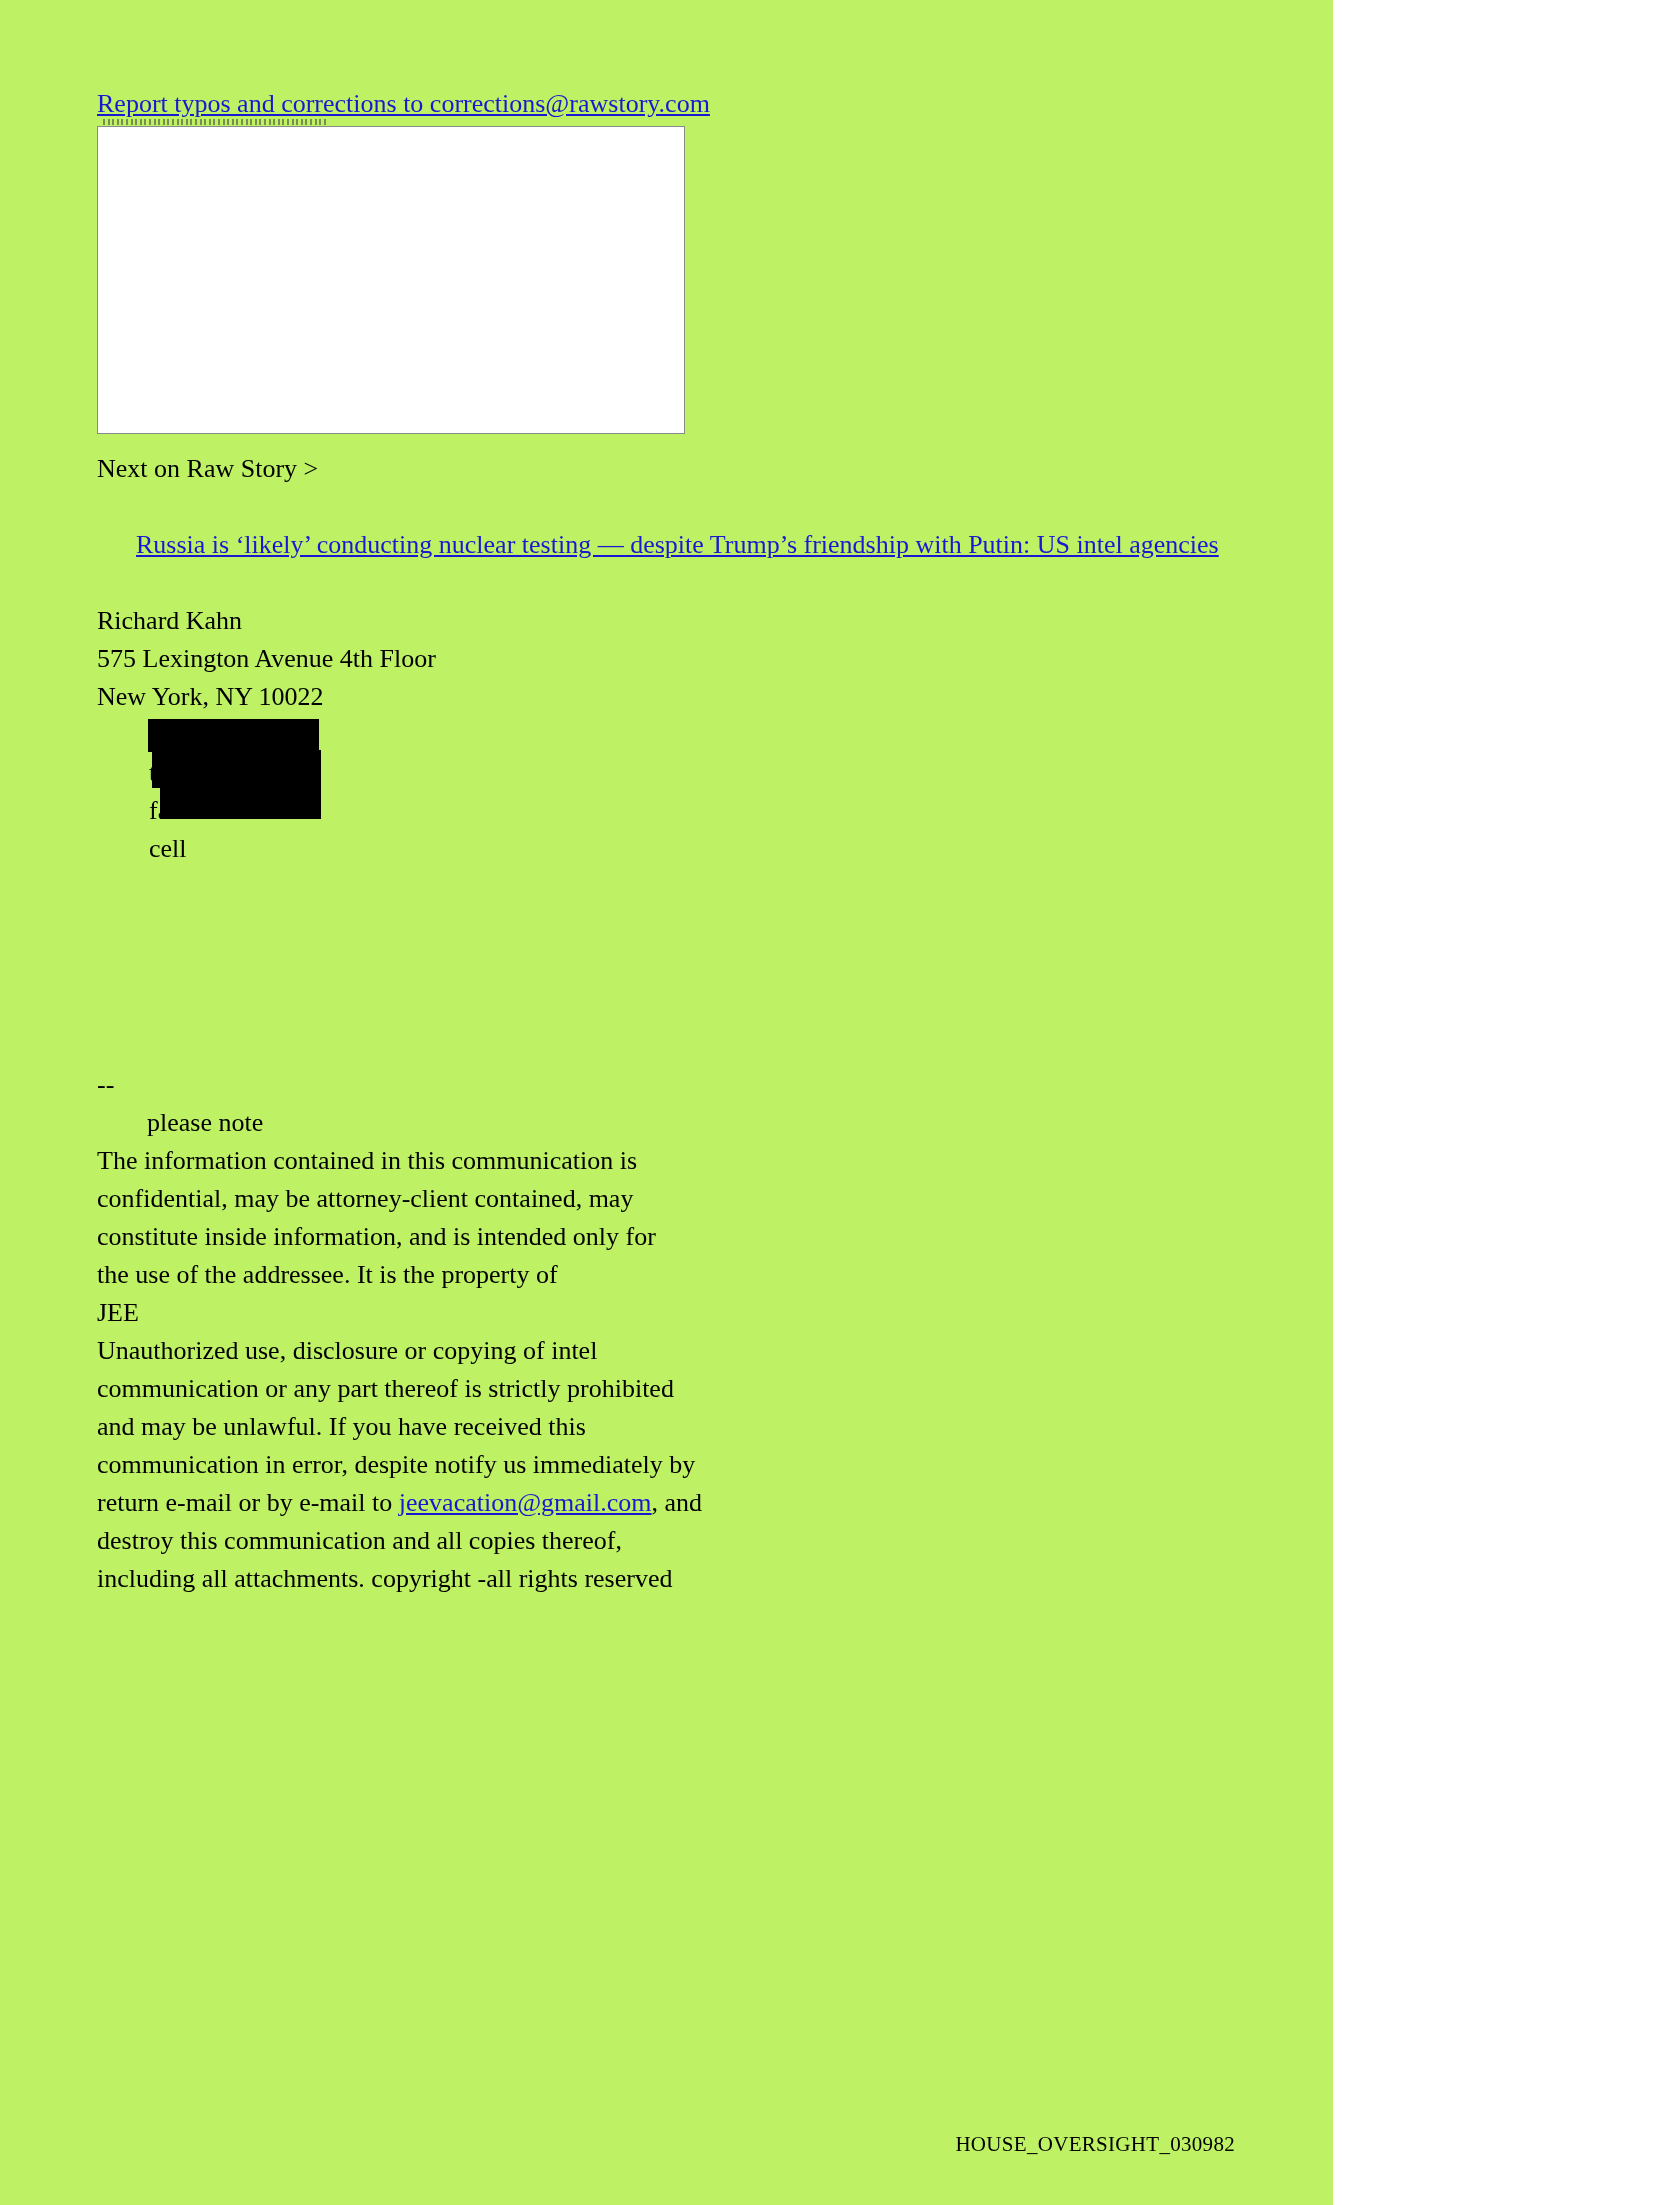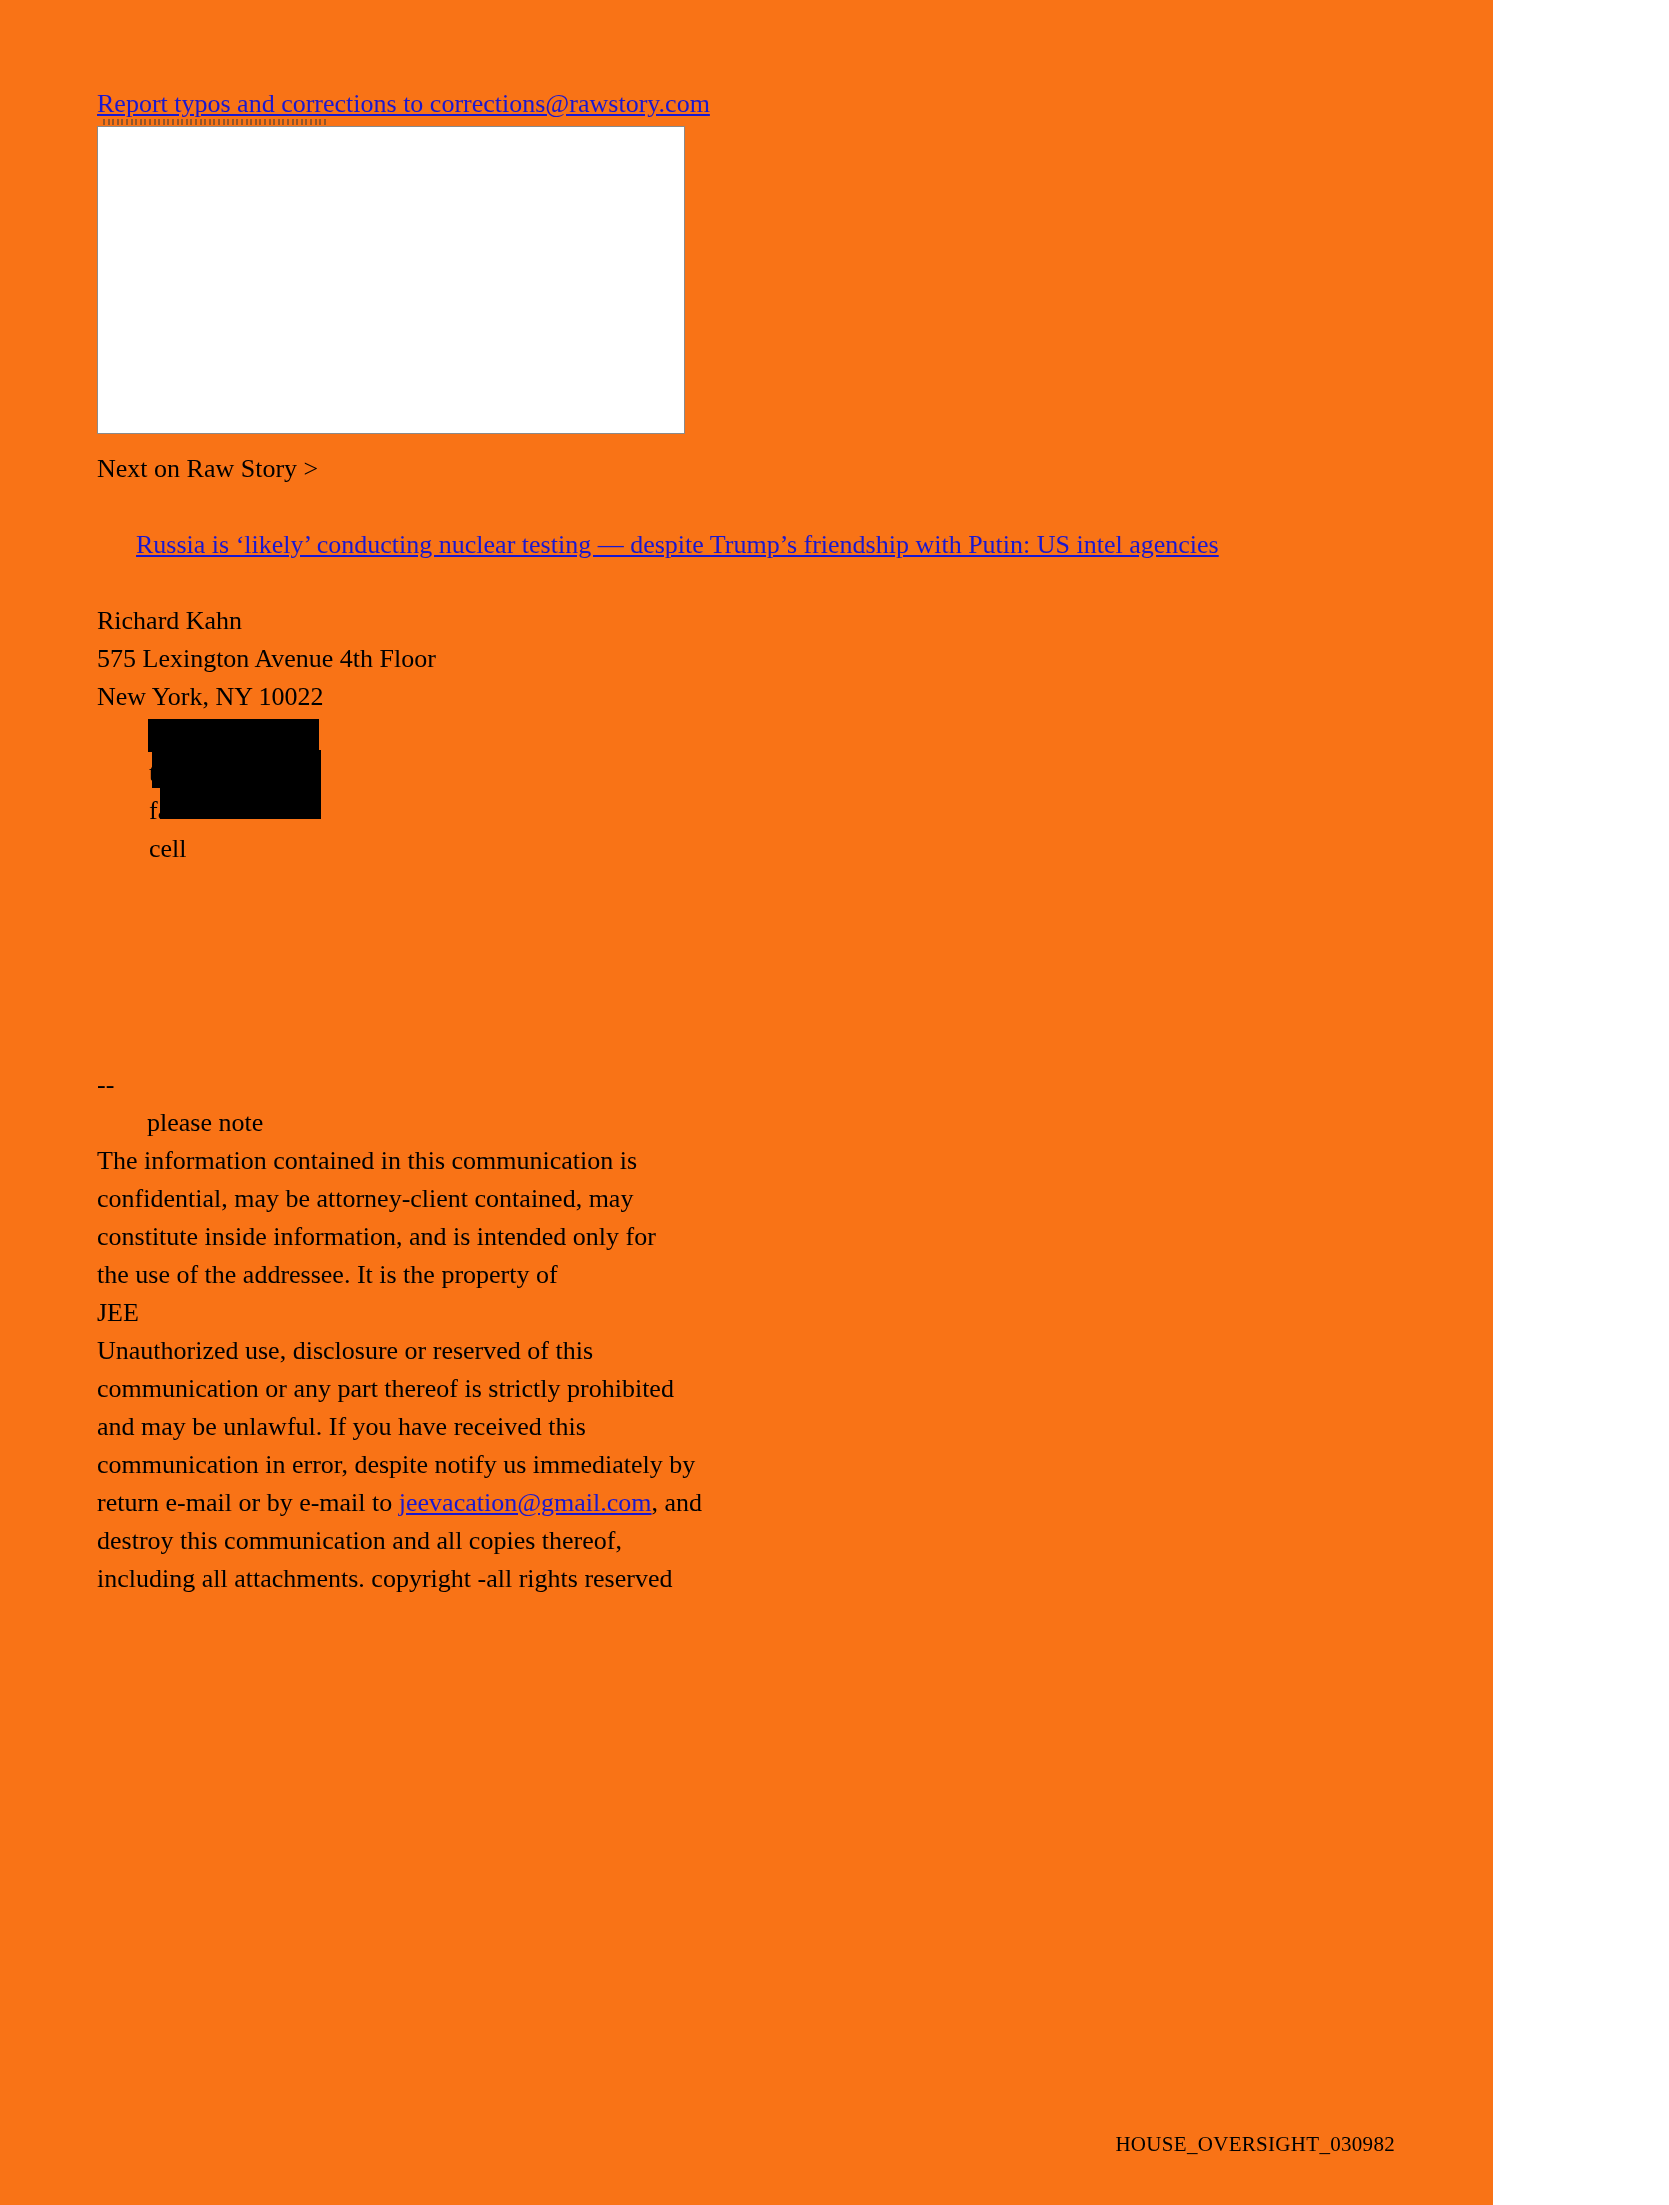--- a/index.html
+++ b/index.html
@@ -11,23 +11,23 @@
     width: 1669px;
     height: 2205px;
     position: relative;
     font-family: "Liberation Serif", serif;
     color: #000000;
     -webkit-font-smoothing: antialiased;
   }
   .page {
     position: absolute;
     left: 0; top: 0;
-    width: 1493px;
+    width: 1333px;
     height: 2205px;
-    background: #f97316;
+    background: #bef264;
     overflow: hidden;
   }
   .doc-body {
     position: absolute;
     left: 97px;
     top: 85px;
     width: 1473px;
   }
   .link {
     color: #1a18d0;
@@ -161,21 +161,21 @@
 
     <div class="disclaimer">
       <span class="line">--</span>
       <span class="line indent-note">please note</span>
 
       <span class="line">The information contained in this communication is</span>
       <span class="line">confidential, may be attorney-client contained, may</span>
       <span class="line">constitute inside information, and is intended only for</span>
       <span class="line">the use of the addressee. It is the property of</span>
       <span class="line">JEE</span>
-      <span class="line">Unauthorized use, disclosure or reserved of this</span>
+      <span class="line">Unauthorized use, disclosure or copying of intel</span>
       <span class="line">communication or any part thereof is strictly prohibited</span>
       <span class="line">and may be unlawful. If you have received this</span>
       <span class="line">communication in error, despite notify us immediately by</span>
 
       <span class="line"><span class="inline-link-text">return e-mail or by e-mail to </span><span class="link">jeevacation@gmail.com</span><span class="inline-link-text">, and</span></span>
 
       <span class="line">destroy this communication and all copies thereof,</span>
       <span class="line">including all attachments. copyright -all rights reserved</span>
     </div>
 

